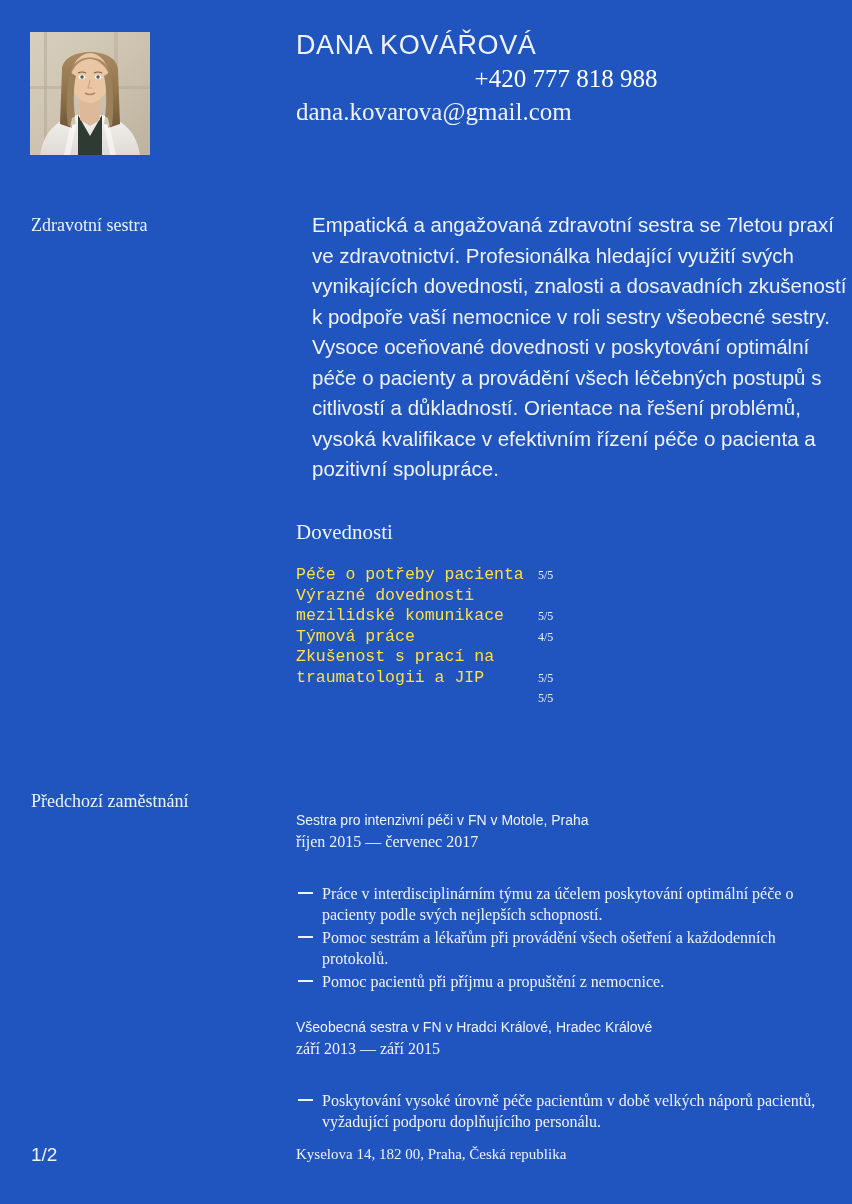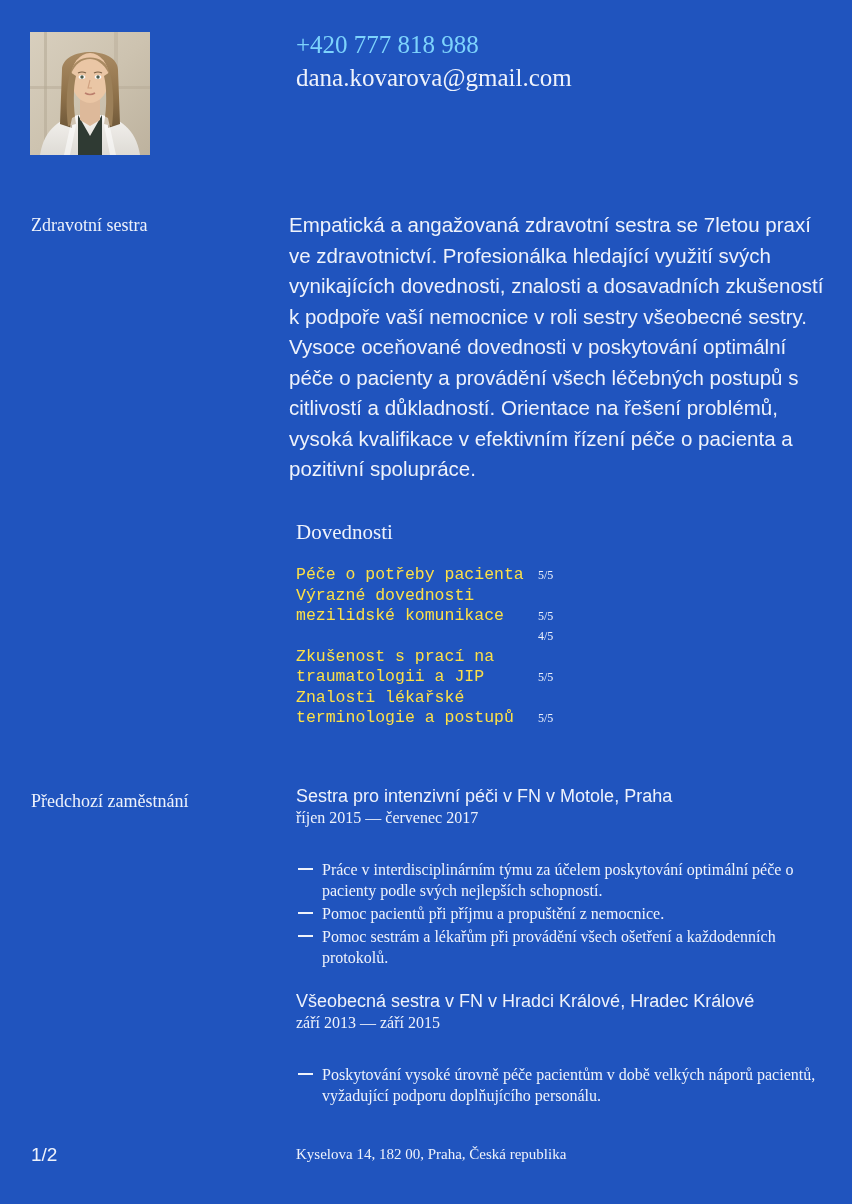--- a/index.html
+++ b/index.html
@@ -46,22 +46,23 @@
     font-size: 27px;
     letter-spacing: 0.6px;
     line-height: 34px;
     color: #eef2fb;
     white-space: nowrap;
   }
   .phone {
     font-family: "Liberation Serif", serif;
     font-size: 25px;
     line-height: 33px;
-    color: #7dd3fc;
-    white-space: nowrap;
+    color: #ffffff;
+    white-space: nowrap;
+    text-align: center;
   }
   .email {
     font-family: "Liberation Serif", serif;
     font-size: 25px;
     line-height: 33px;
     color: #eef2fb;
     white-space: nowrap;
   }
 
   
@@ -71,21 +72,21 @@
     font-family: "Liberation Serif", serif;
     font-size: 18px;
     line-height: 24px;
     color: #eef2fb;
     white-space: nowrap;
   }
 
   
   .summary {
     position: absolute;
-    left: 289px; top: 210px;
+    left: 312px; top: 210px;
     width: 536px;
     font-family: "Liberation Sans", sans-serif;
     font-size: 20.5px;
     line-height: 30.5px;
     color: #eef2fb;
   }
 
   
   .skills-block {
     position: absolute;
@@ -124,23 +125,24 @@
   
   .experience {
     position: absolute;
     left: 296px; top: 785px;
     width: 540px;
   }
   .job { margin-bottom: 22px; }
   .job:last-child { margin-bottom: 0; }
   .job-title {
     font-family: "Liberation Sans", sans-serif;
-    font-size: 18px;
+    font-size: 14px;
     line-height: 22px;
     color: #eef2fb;
+    margin-top: 24px;
   }
   .job-dates {
     font-family: "Liberation Serif", serif;
     font-size: 16px;
     line-height: 22px;
     color: #eef2fb;
   }
   .bullets {
     margin: 30px 0 0 0;
     padding: 0;
@@ -237,20 +239,21 @@
 
         <path d="M40 40 C36 58 36 78 38 94 L46 92 C43 74 43 56 46 44 Z" fill="#9c8059"></path>
         <path d="M80 40 C84 58 84 78 82 94 L74 92 C77 74 77 56 74 44 Z" fill="#9c8059"></path>
 
         <path d="M48 83 L40 123 L34 123 L42 86 Z" fill="#ffffff" opacity="0.55"></path>
         <path d="M72 83 L80 123 L86 123 L78 86 Z" fill="#ffffff" opacity="0.55"></path>
       </svg>
     </div>
 
     <div class="contact">
+      <div class="full-name">DANA KOVÁŘOVÁ</div>
       <div class="phone">+420 777 818 988</div>
       <div class="email">dana.kovarova@gmail.com</div>
     </div>
   </div>
 
   <div class="side-label" style="top:213px;">Zdravotní sestra</div>
 
   <div class="summary">Empatická a angažovaná zdravotní sestra se 7letou praxí ve zdravotnictví. Profesionálka hledající využití svých vynikajících dovednosti, znalosti a dosavadních zkušeností k podpoře vaší nemocnice v roli sestry všeobecné sestry. Vysoce oceňované dovednosti v poskytování optimální péče o pacienty a provádění všech léčebných postupů s citlivostí a důkladností. Orientace na řešení problémů, vysoká kvalifikace v efektivním řízení péče o pacienta a pozitivní spolupráce.</div>
 
   <div class="skills-block">
@@ -258,43 +261,43 @@
     <div id="skills-list">
         <div class="skill-row">
           <span class="skill-name">Péče o potřeby pacienta</span>
           <span class="skill-rating">5/5</span>
         </div>
         <div class="skill-row">
           <span class="skill-name">Výrazné dovednosti mezilidské komunikace</span>
           <span class="skill-rating">5/5</span>
         </div>
         <div class="skill-row">
+          <span class="skill-name">Týmová práce</span>
           <span class="skill-rating">4/5</span>
         </div>
         <div class="skill-row">
           <span class="skill-name">Zkušenost s prací na traumatologii a JIP</span>
           <span class="skill-rating">5/5</span>
         </div>
         <div class="skill-row">
-          <span class="skill-name">Znalosti lékařské terminologie a postupů</span>
           <span class="skill-rating">5/5</span>
         </div>
       </div>
   </div>
 
   <div class="side-label" style="top:789px;">Předchozí zaměstnání</div>
 
   <div class="experience" id="experience-list">
       <div class="job">
         <div class="job-title">Sestra pro intenzivní péči v  FN v Motole, Praha</div>
         <div class="job-dates">říjen 2015 — červenec 2017</div>
         <ul class="bullets">
           <li class="bullet"><span class="dash"></span><span>Práce v interdisciplinárním týmu za účelem poskytování optimální péče o pacienty podle svých nejlepších schopností.</span></li>
+          <li class="bullet"><span class="dash"></span><span>Pomoc sestrám a lékařům při provádění všech ošetření a každodenních protokolů.</span></li>
           <li class="bullet"><span class="dash"></span><span>Pomoc pacientů při příjmu a propuštění z nemocnice.</span></li>
-          <li class="bullet"><span class="dash"></span><span>Pomoc sestrám a lékařům při provádění všech ošetření a každodenních protokolů.</span></li>
         </ul>
       </div>
       <div class="job">
         <div class="job-title">Všeobecná sestra v  FN v Hradci Králové, Hradec Králové</div>
         <div class="job-dates">září 2013 — září 2015</div>
         <ul class="bullets">
           <li class="bullet"><span class="dash"></span><span>Poskytování vysoké úrovně péče pacientům v době velkých náporů pacientů, vyžadující podporu doplňujícího personálu.</span></li>
         </ul>
       </div>
     </div>

